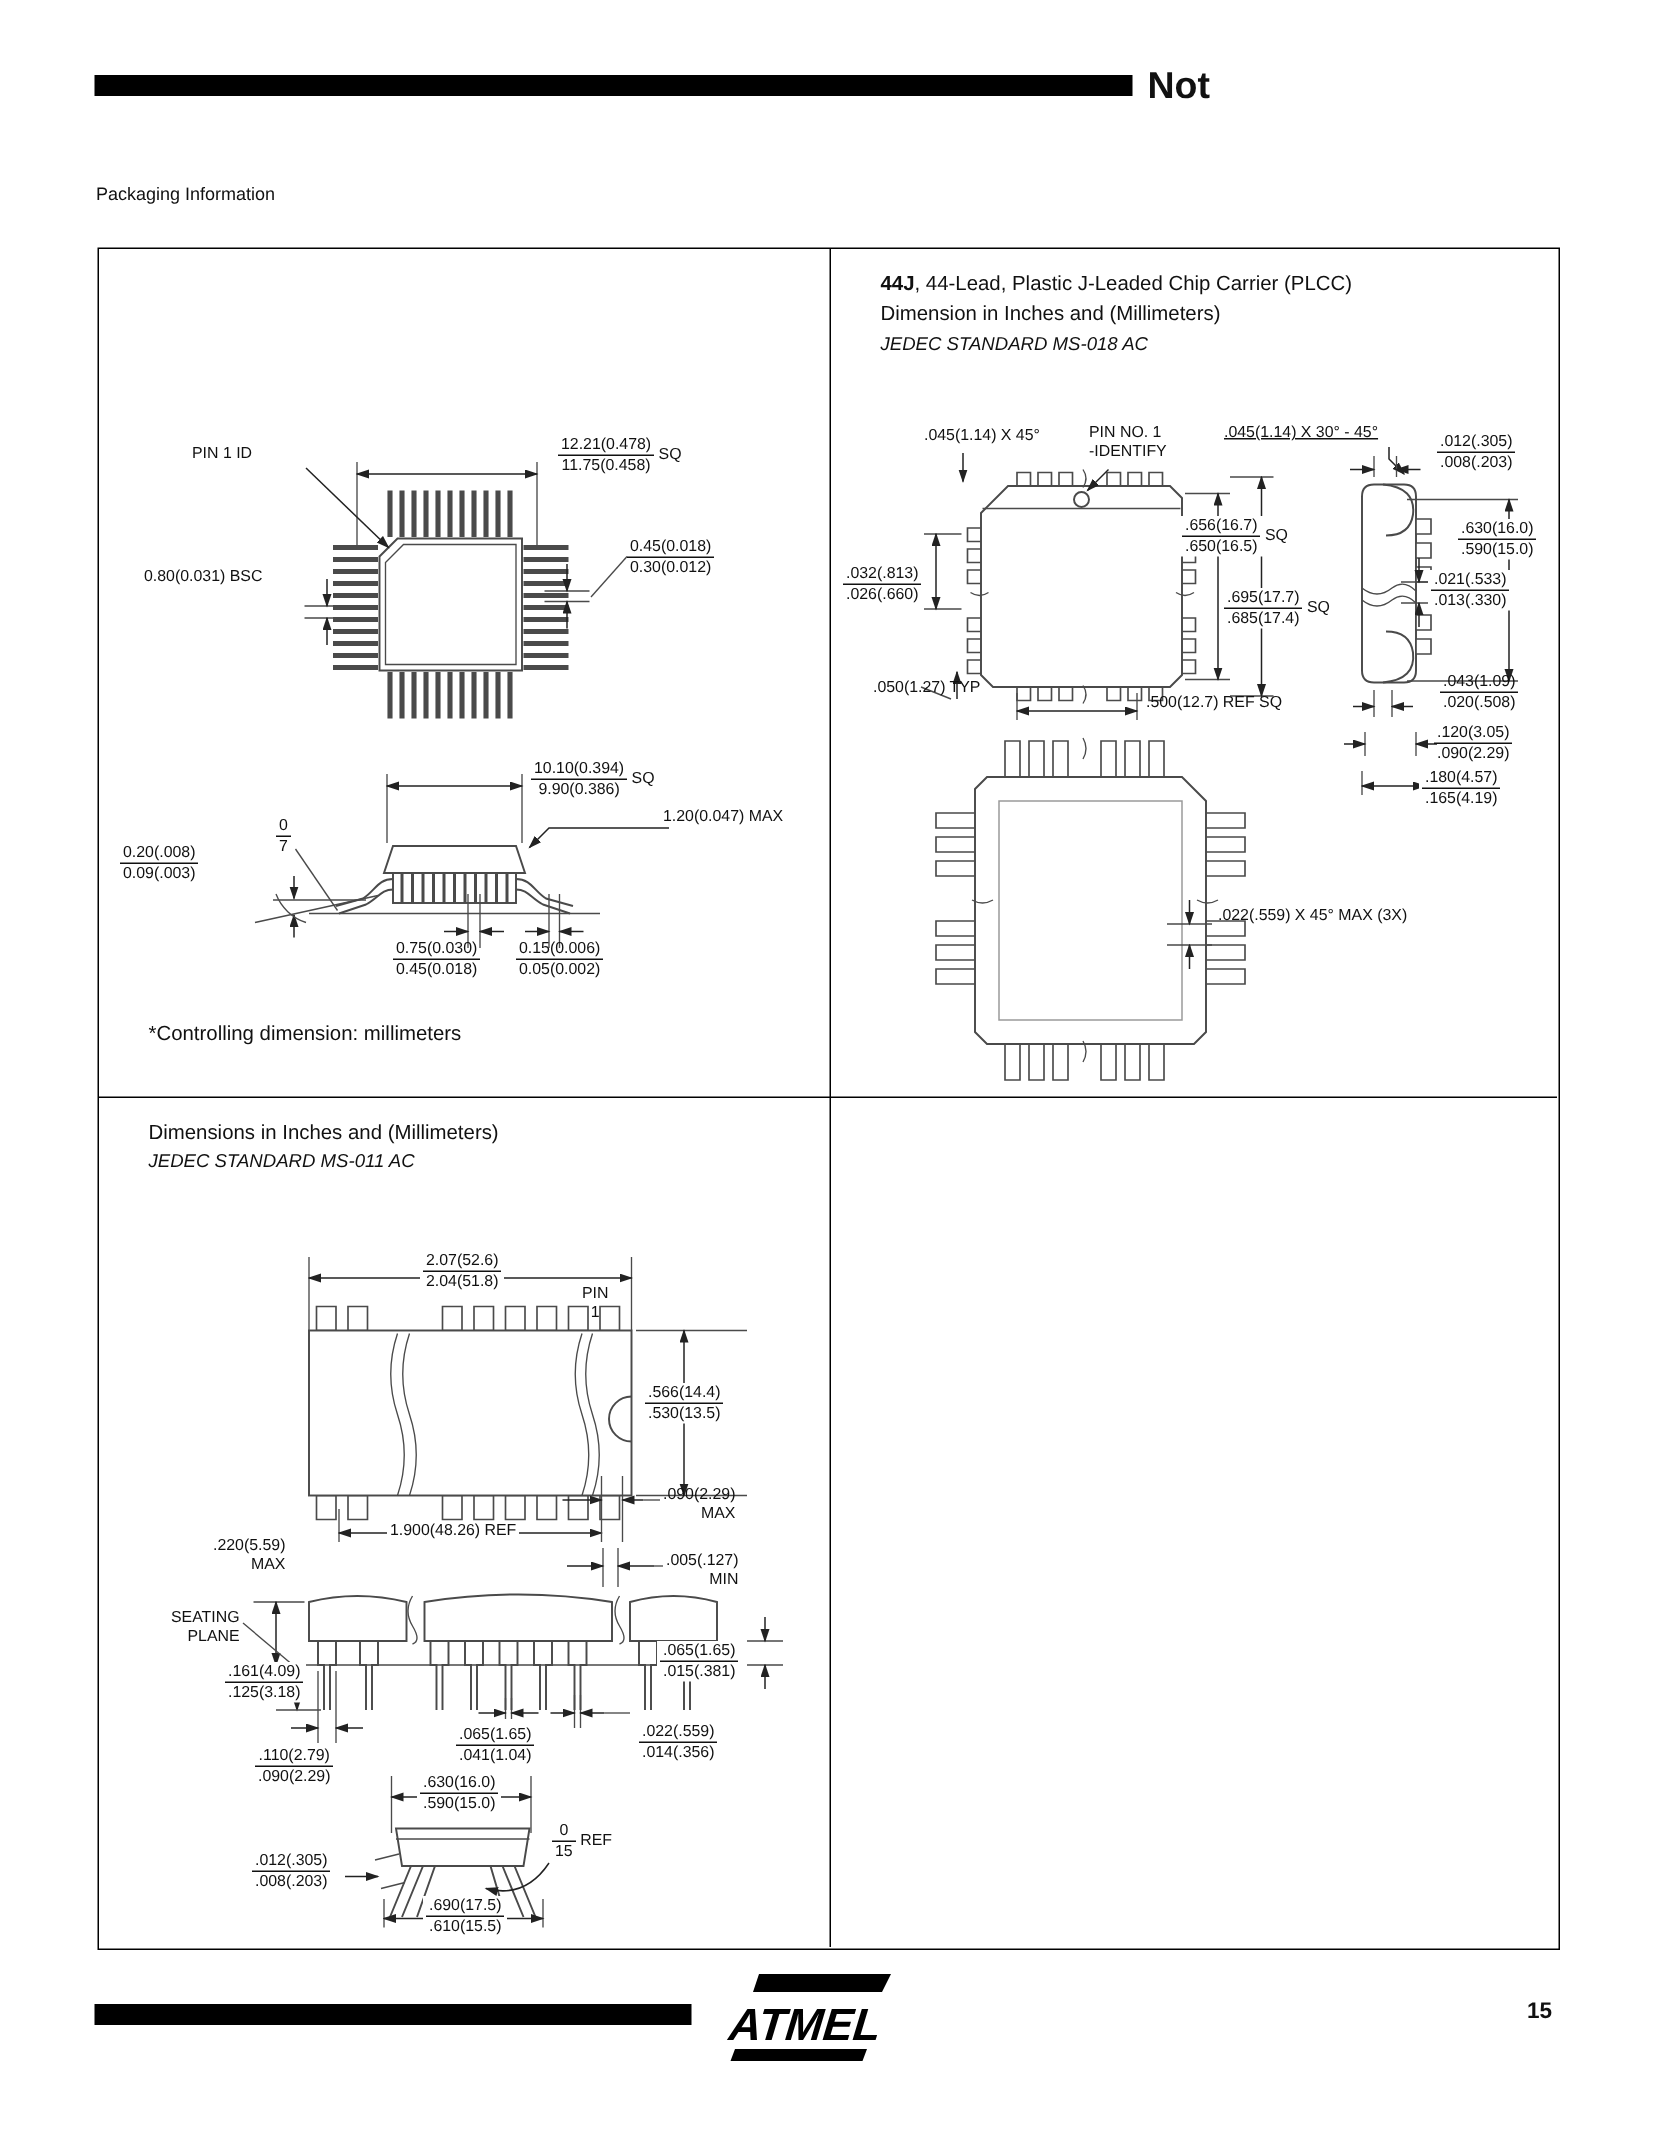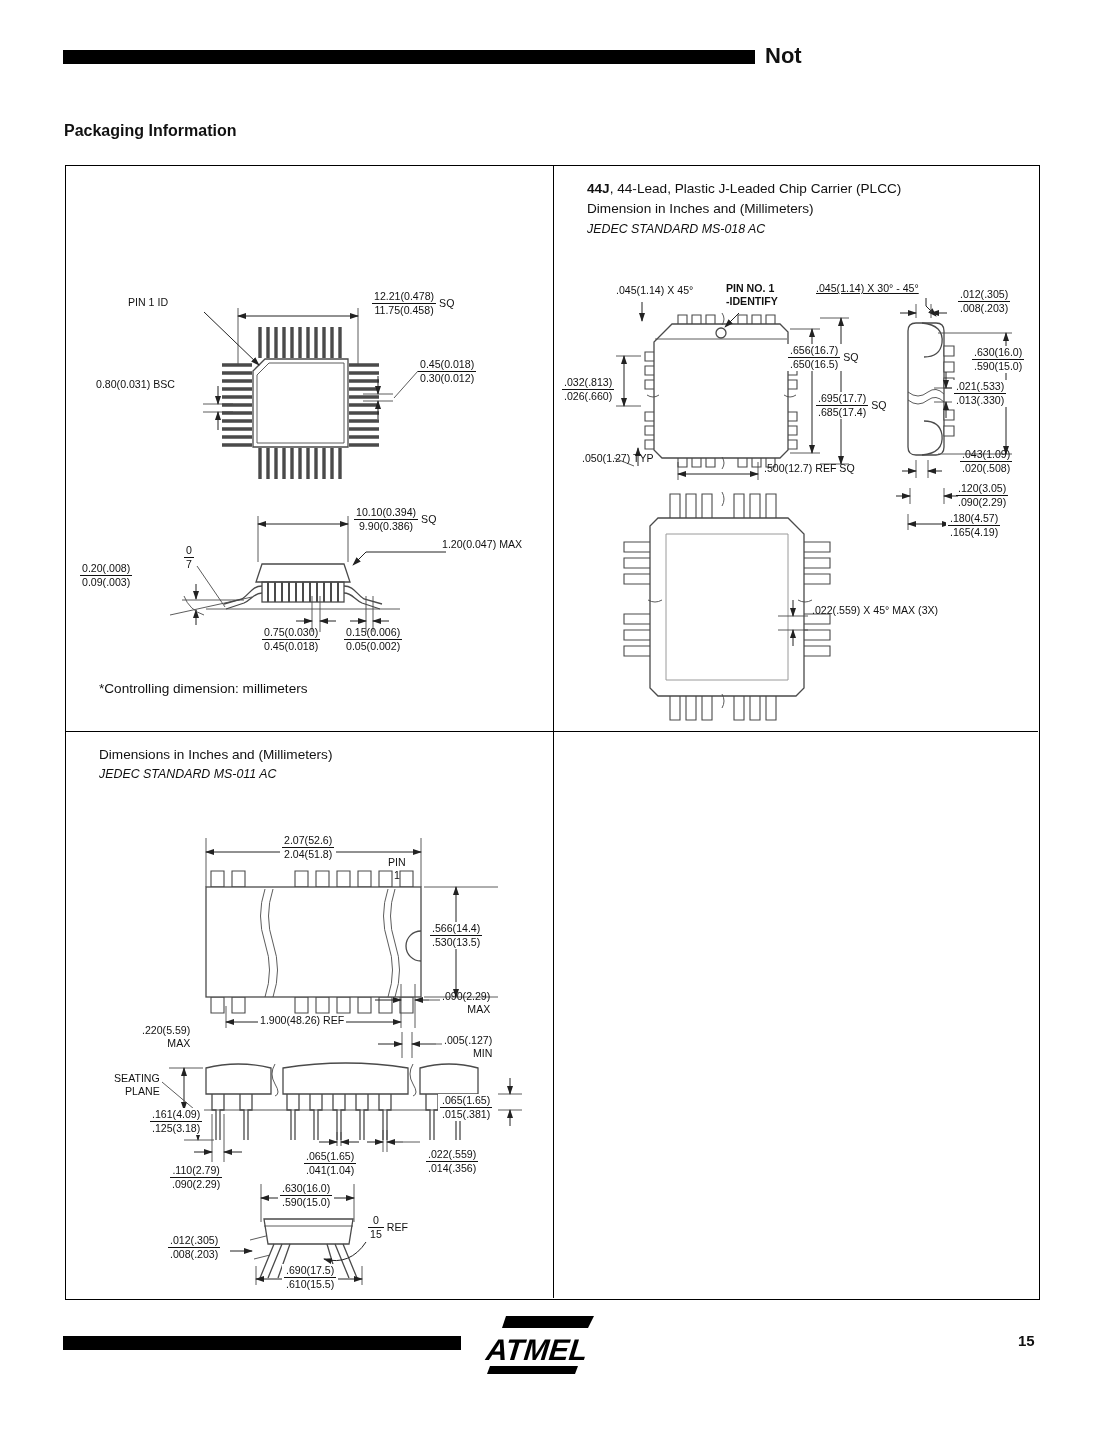--- a/index.html
+++ b/index.html
@@ -1,39 +1,39 @@
 <!DOCTYPE html>
 <html><head>
 <meta charset="utf-8">
 <style>
   html,body{margin:0;padding:0;background:#fff;}
   .page{position:relative;width:1105px;height:1430px;background:#fff;overflow:hidden;
         font-family:"Liberation Sans",sans-serif;color:#111;}
   .abs{position:absolute;}
   .rule{position:absolute;background:#000;}
-  .not-txt{position:absolute;font-size:22px;font-weight:bold;}
-  .page-title{position:absolute;font-size:16px;font-weight:bold;}
+  .not-txt{position:absolute;font-size:25px;font-weight:bold;}
+  .page-title{position:absolute;font-size:12px;font-weight:normal;}
   .sheet{position:absolute;left:65px;top:165px;width:975px;height:1135px;border:1.6px solid #000;box-sizing:border-box;}
   .cell{position:absolute;box-sizing:border-box;}
   .cellA{left:0;top:0;width:488px;height:566px;border-right:1.6px solid #000;border-bottom:1.6px solid #000;}
   .cellB{left:488px;top:0;width:484px;height:566px;border-bottom:1.6px solid #000;}
   .cellC{left:0;top:566px;width:488px;height:566px;border-right:1.6px solid #000;}
   .cellD{left:488px;top:566px;width:484px;height:566px;}
   .cellhead{position:absolute;left:33px;top:13px;font-size:13.6px;line-height:1.5;}
   .cellhead p{margin:0;}
   .jedec{font-style:italic;font-size:12.4px;margin-top:1px;}
   .foot-note{position:absolute;font-size:13.6px;}
   .dim{position:absolute;font-size:10.6px;line-height:1.25;white-space:nowrap;color:#111;}
   .row{display:flex;align-items:center;gap:3px;}
   .frac{display:inline-block;text-align:center;vertical-align:middle;}
   .frac .ft{display:block;border-bottom:1.2px solid #111;padding:0 2px;}
   .frac .fb{display:block;padding:0 2px;}
   .wbg{background:#fff;padding:0 2px;}
   .rt{text-align:right;}
-  .tl{text-align:left;font-weight:bold;}
+  .tl{text-align:left;}
   svg{position:absolute;left:0;top:0;}
   .art{fill:none;stroke:#4a4a4a;stroke-width:1.3;}
   .artf{fill:#fff;stroke:#4a4a4a;stroke-width:1.3;}
   .thin{fill:none;stroke:#4a4a4a;stroke-width:0.9;}
   .lead{fill:none;stroke:#4a4a4a;stroke-width:3.4;}
   .tab{fill:#fff;stroke:#4a4a4a;stroke-width:1.1;}
   .inner{fill:none;stroke:#9a9a9a;stroke-width:1;}
   .diml{fill:none;stroke:#222;stroke-width:1;}
   .pgnum{position:absolute;font-size:15px;font-weight:bold;}
   .logo-txt{font:bold italic 30px "Liberation Sans",sans-serif;}

